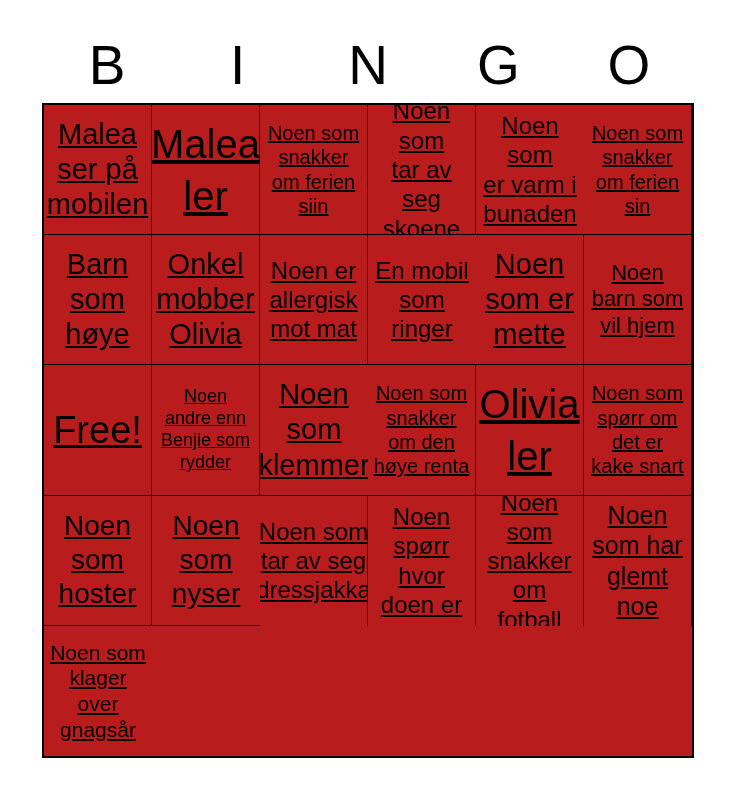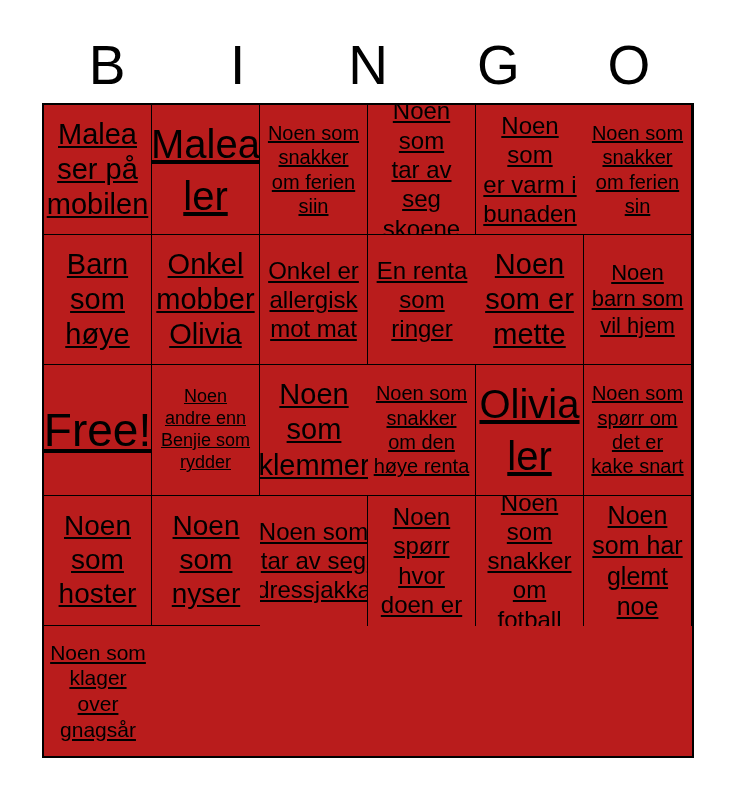--- a/index.html
+++ b/index.html
@@ -64,21 +64,21 @@
   .cell:nth-child(n+21) { border-bottom: none; }
 
   .fs18 { font-size: 18px; }
   .fs20 { font-size: 20px; }
   .fs21 { font-size: 21px; }
   .fs22 { font-size: 22px; }
   .fs24 { font-size: 24px; }
   .fs25 { font-size: 25px; }
   .fs28 { font-size: 28px; }
   .fs29 { font-size: 29px; }
-  .fs38 { font-size: 46px; }
+  .fs38 { font-size: 38px; }
   .fs40 { font-size: 40px; line-height: 1.3; }
 </style>
 </head>
 <body>
 
 <div class="page">
 
   <div class="title-row">
     <span class="title-letter">B</span>
     <span class="title-letter">I</span>
@@ -107,24 +107,24 @@
     <div class="cell fs20">Noen som
 snakker
 om ferien
 sin</div>
     <div class="cell fs29">Barn
 som
 høye</div>
     <div class="cell fs29">Onkel
 mobber
 Olivia</div>
-    <div class="cell fs24">Onkel er
+    <div class="cell fs24">Noen er
 allergisk
 mot mat</div>
-    <div class="cell fs24">En renta
+    <div class="cell fs24">En mobil
 som
 ringer</div>
 
     <div class="cell fs29">Noen
 som er
 mette</div>
     <div class="cell fs22">Noen
 barn som
 vil hjem</div>
     <div class="cell fs38">Free!</div>

